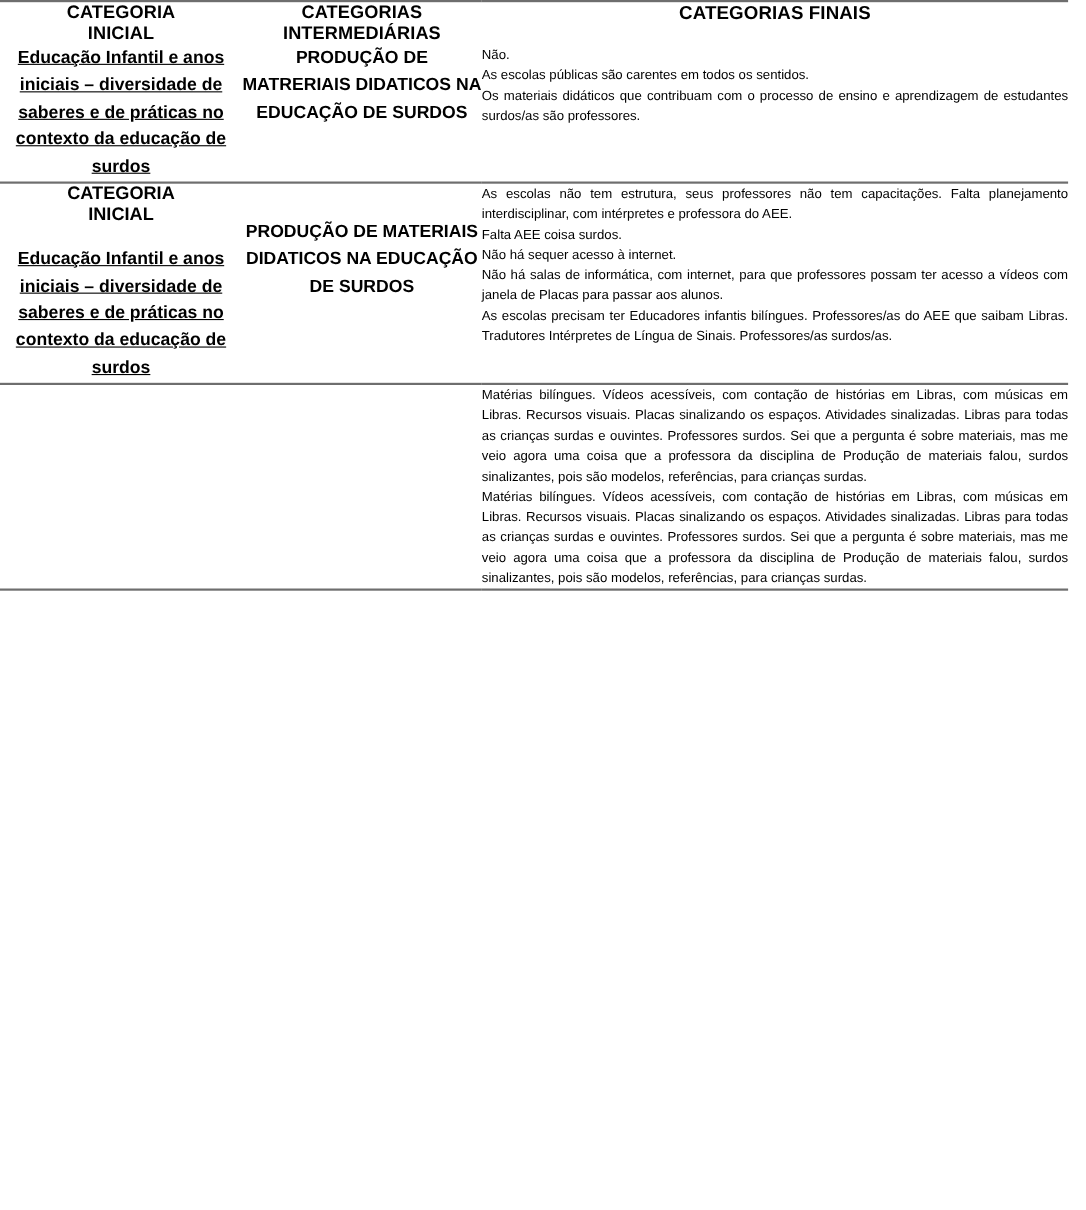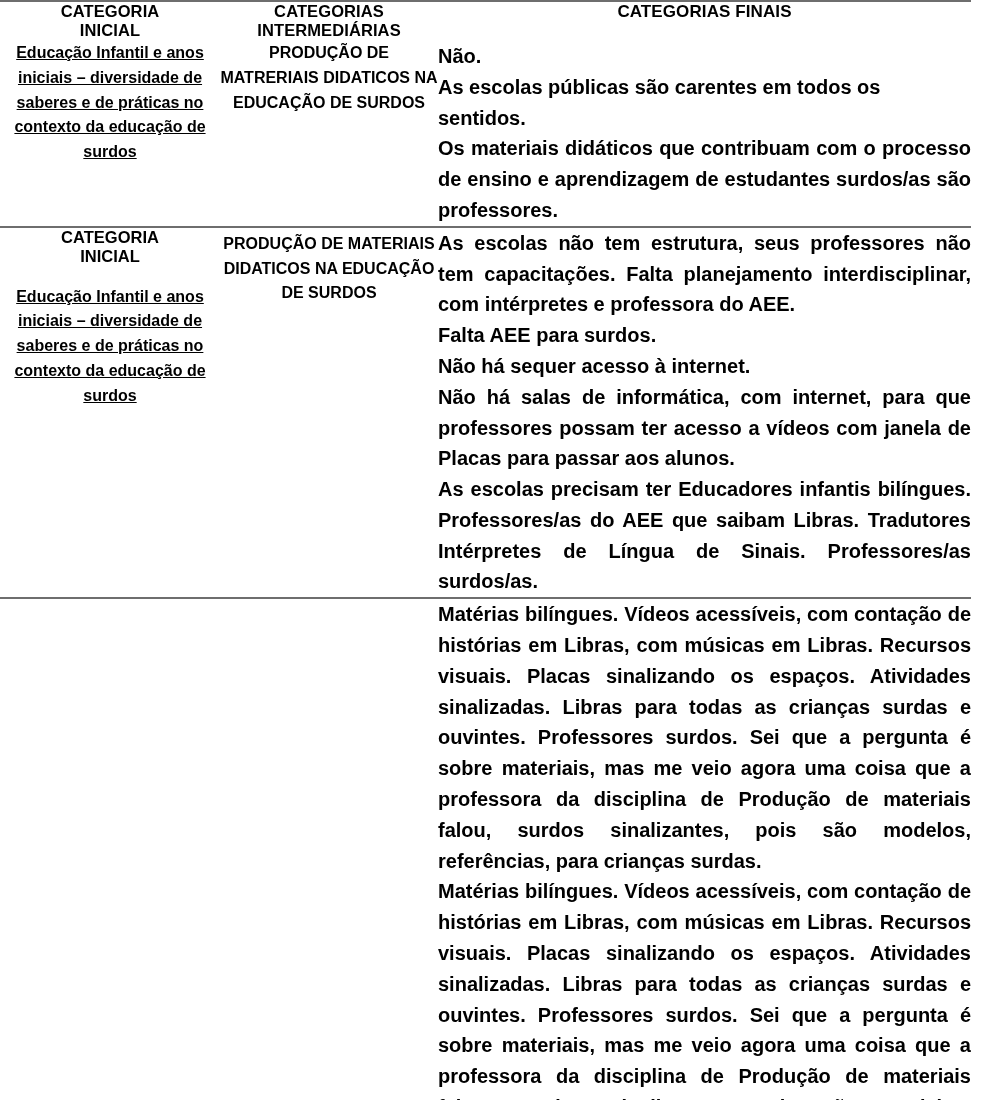--- a/index.html
+++ b/index.html
@@ -83,31 +83,30 @@
   .c1-sub { display: block; text-decoration: underline; }
 
   
   .c2-body {
     text-align: center;
     font-size: 16px;
     line-height: 1.55;
     padding: 4px 8px 10px 8px;
     font-weight: bold;
   }
-  .c2-body.pad-mid { padding-top: 4px; }
+  .c2-body.pad-mid { padding-top: 32px; }
 
   
   .c3-body {
     text-align: justify;
     text-justify: inter-word;
-    font-size: 20px;
+    font-size: 12px;
     line-height: 1.54;
     padding: 3px 12px 6px 8px;
     hyphens: none;
-    font-weight: bold;
   }
   .c3-body p {
     margin: 0;
   }
   .c3-body p.last-line,
   .c3-body p.nojustify {
     text-align: left;
   }
 
   .rowline {
@@ -166,21 +165,21 @@
             <div>CATEGORIA</div>
             <div>INICIAL</div>
           </div>
           <div class="c1-sub">Educação Infantil e anos iniciais – diversidade de saberes e de práticas no contexto da educação de surdos</div>
         </td>
         <td class="c2-body pad-mid vline-l vline-r">
           <div>PRODUÇÃO DE MATERIAIS DIDATICOS NA EDUCAÇÃO DE SURDOS</div>
         </td>
         <td class="c3-body vline-r">
           <p>As escolas não tem estrutura, seus professores não tem capacitações. Falta planejamento interdisciplinar, com intérpretes e professora do AEE.</p>
-          <p class="nojustify">Falta AEE para surdos.</p>
+          <p class="nojustify">Falta AEE coisa surdos.</p>
           <p class="nojustify">Não há sequer acesso à internet.</p>
           <p>Não há salas de informática, com internet, para que professores possam ter acesso a vídeos com janela de Placas para passar aos alunos.</p>
           <p>As escolas precisam ter Educadores infantis bilíngues. Professores/as do AEE que saibam Libras. Tradutores Intérpretes de Língua de Sinais. Professores/as surdos/as.</p>
         </td>
       </tr>
 
       <tr>
         <td class="cell-blank">
           <span></span>
         </td>

